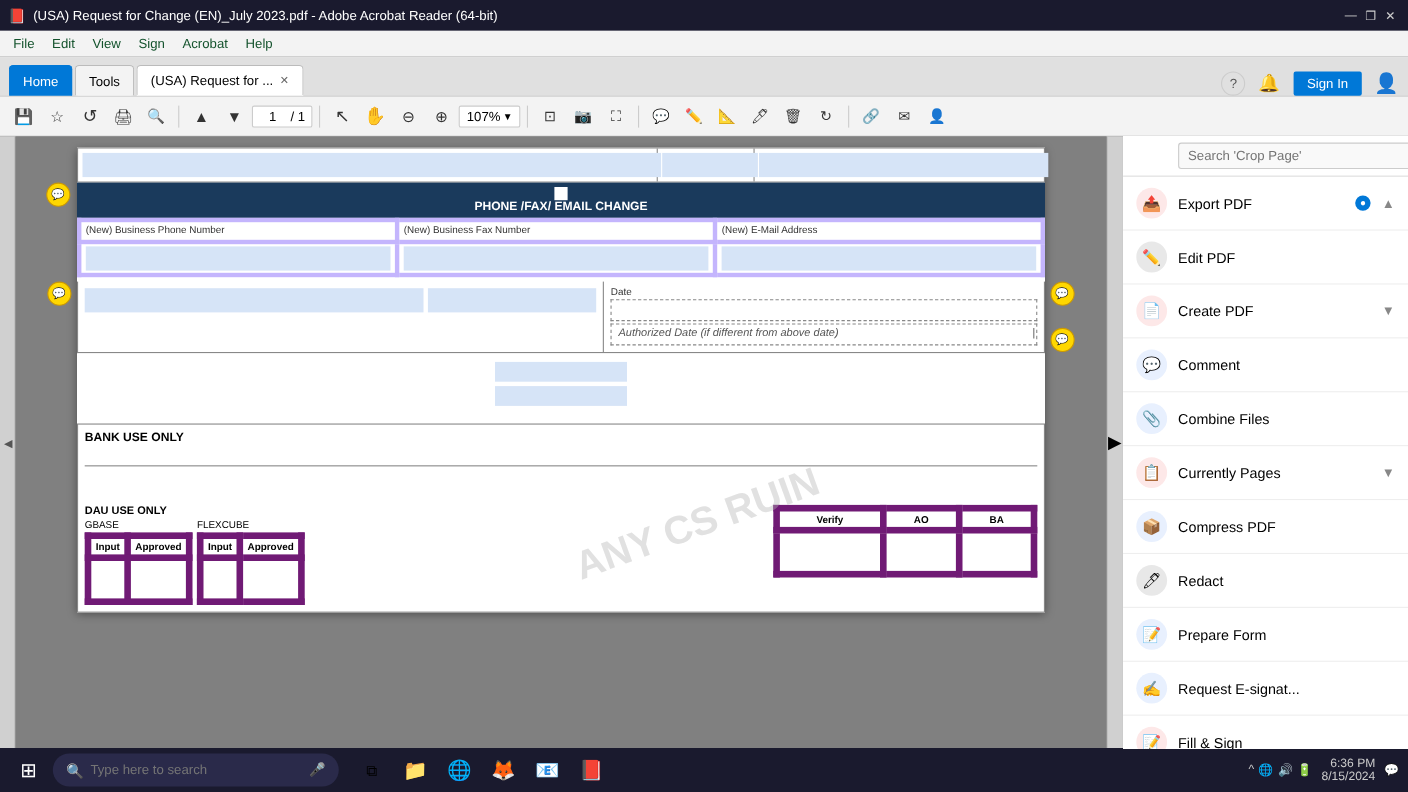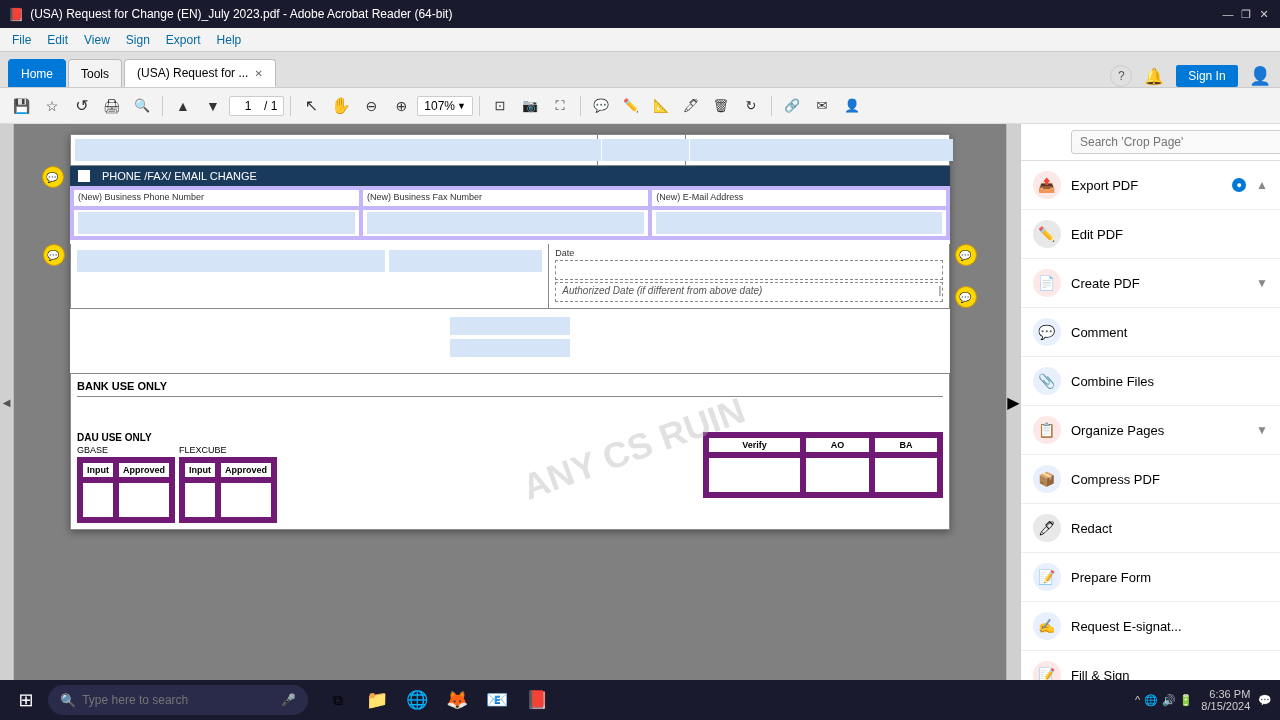--- a/index.html
+++ b/index.html
@@ -29,21 +29,21 @@
       height: 24px;
       display: flex;
       align-items: center;
       padding: 0 4px;
       border-bottom: 1px solid #ccc;
       font-size: 12px;
     }
     .menu-item {
       padding: 2px 8px;
       cursor: pointer;
-      color: #0369a1;
+      color: #14532d;
     }
     .tab {
       background: #f3f3f3;
       border: 1px solid #bbb;
       border-bottom: none;
       padding: 4px 12px;
       font-size: 12px;
       cursor: pointer;
       display: flex;
       align-items: center;
@@ -128,24 +128,25 @@
 
     
     .form-section {
       margin-bottom: 4px;
     }
     .section-header {
       background: #1a3a5c;
       color: #fff;
       padding: 4px 8px;
       font-size: 11px;
-      font-weight: normal;
-      display: flex;
-      align-items: center;
-      gap: 12px;
+      font-weight: bold;
+      display: flex;
+      align-items: center;
+      gap: 0;
+      flex-direction: column;
     }
     .section-header .checkbox-placeholder {
       width: 12px; height: 12px; background: #fff; display: inline-block;
     }
 
     .form-table {
       width: 100%;
       border-collapse: collapse;
       border: 1px solid #000;
     }
@@ -202,21 +203,21 @@
     .bank-section {
       margin-top: 8px;
       border: 1px solid #888;
       padding: 6px;
     }
     .bank-title {
       font-size: 11px;
       font-weight: bold;
       margin-bottom: 6px;
       border-bottom: 1px solid #888;
-      padding-bottom: 4px;
+      padding-bottom: 19px;
     }
     .bank-subsections {
       display: flex;
       gap: 10px;
       align-items: flex-start;
       margin-top: 35px;
     }
     .bank-sub {
       flex: 1;
     }
@@ -385,21 +386,21 @@
     <span style="cursor:pointer;padding:0 6px;">❐</span>
     <span class="close-btn" style="cursor:pointer;padding:0 6px;">✕</span>
   </div>
 </div>
 
 <div class="menu-bar">
   <span class="menu-item">File</span>
   <span class="menu-item">Edit</span>
   <span class="menu-item">View</span>
   <span class="menu-item">Sign</span>
-  <span class="menu-item">Export</span>
+  <span class="menu-item">Acrobat</span>
   <span class="menu-item">Help</span>
 </div>
 
 <div style="display:flex; background:#e0e0e0; height:36px; align-items:flex-end; padding:0 8px; gap:2px; justify-content:space-between; border-bottom:1px solid #ccc;">
   <div style="display:flex; align-items:flex-start; gap:2px;">
     <div class="tab home-tab">
       <span>Home</span>
     </div>
     <div class="tab">
       <span>Tools</span>
@@ -641,21 +642,21 @@
       <span class="panel-item-text">Comment</span>
     </div>
 
     <div class="panel-item">
       <div class="panel-icon" style="background:#e8f0fe;">📎</div>
       <span class="panel-item-text">Combine Files</span>
     </div>
 
     <div class="panel-item">
       <div class="panel-icon" style="background:#fde8e8;">📋</div>
-      <span class="panel-item-text">Organize Pages</span>
+      <span class="panel-item-text">Currently Pages</span>
       <span class="panel-item-expand">▼</span>
     </div>
 
     <div class="panel-item">
       <div class="panel-icon" style="background:#e8f0fe;">📦</div>
       <span class="panel-item-text">Compress PDF</span>
     </div>
 
     <div class="panel-item">
       <div class="panel-icon" style="background:#e8e8e8;">🖊</div>

